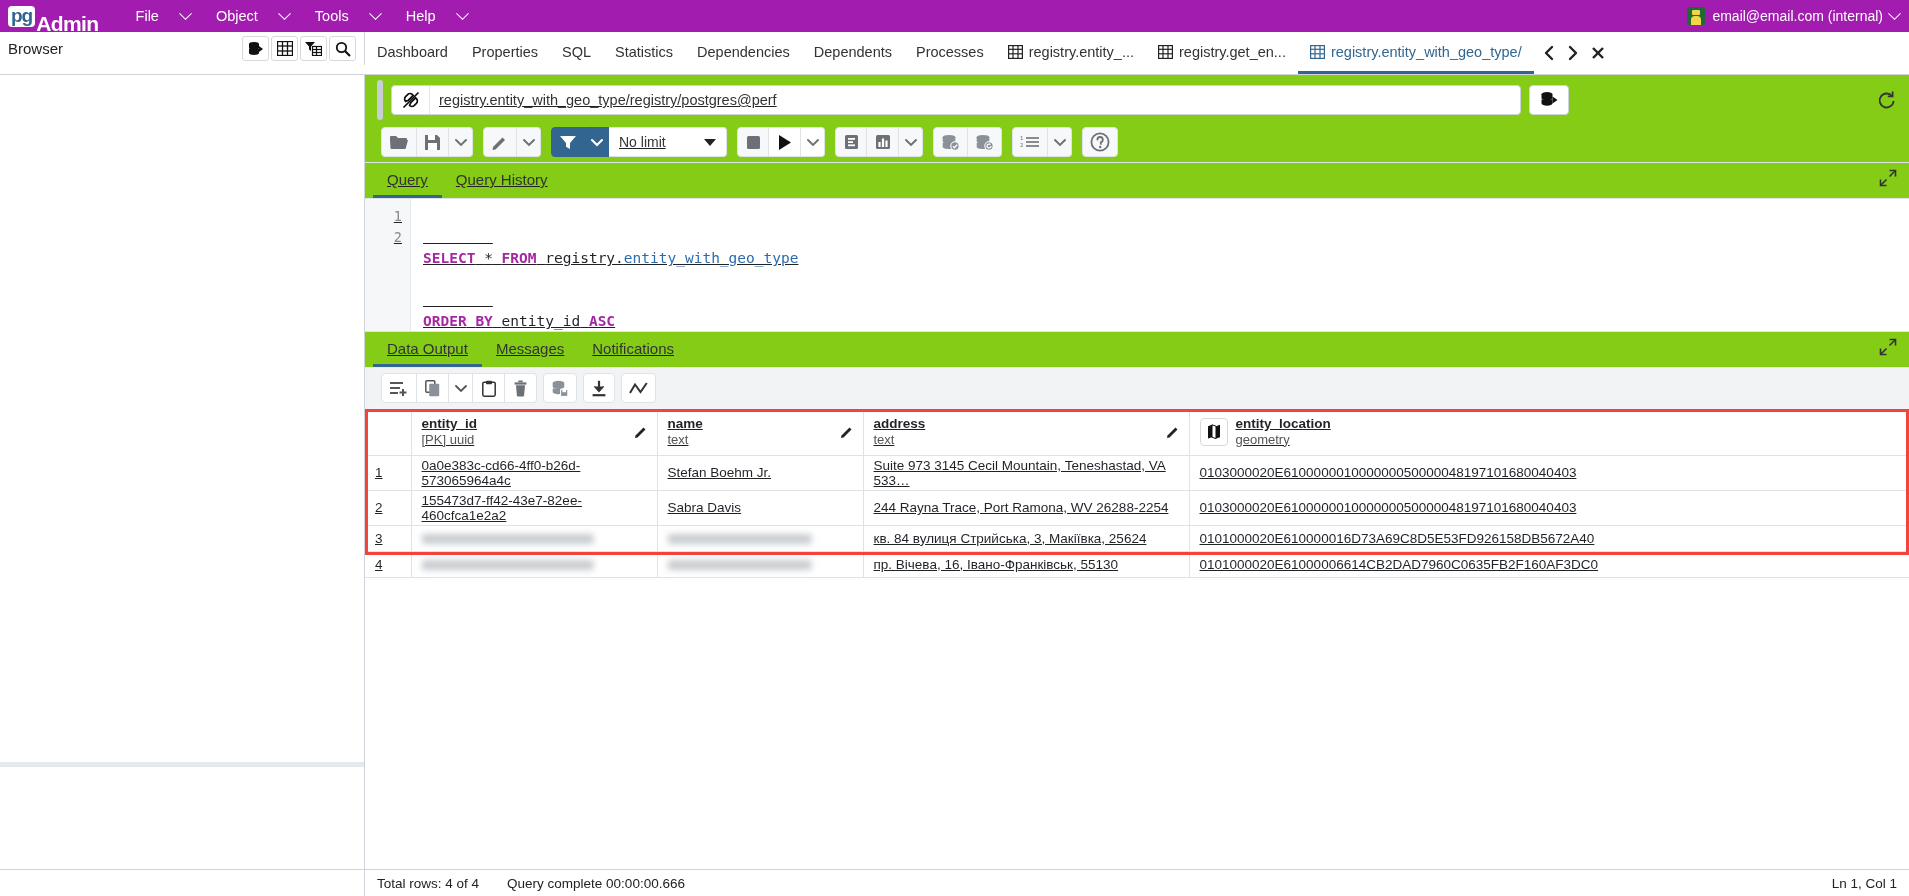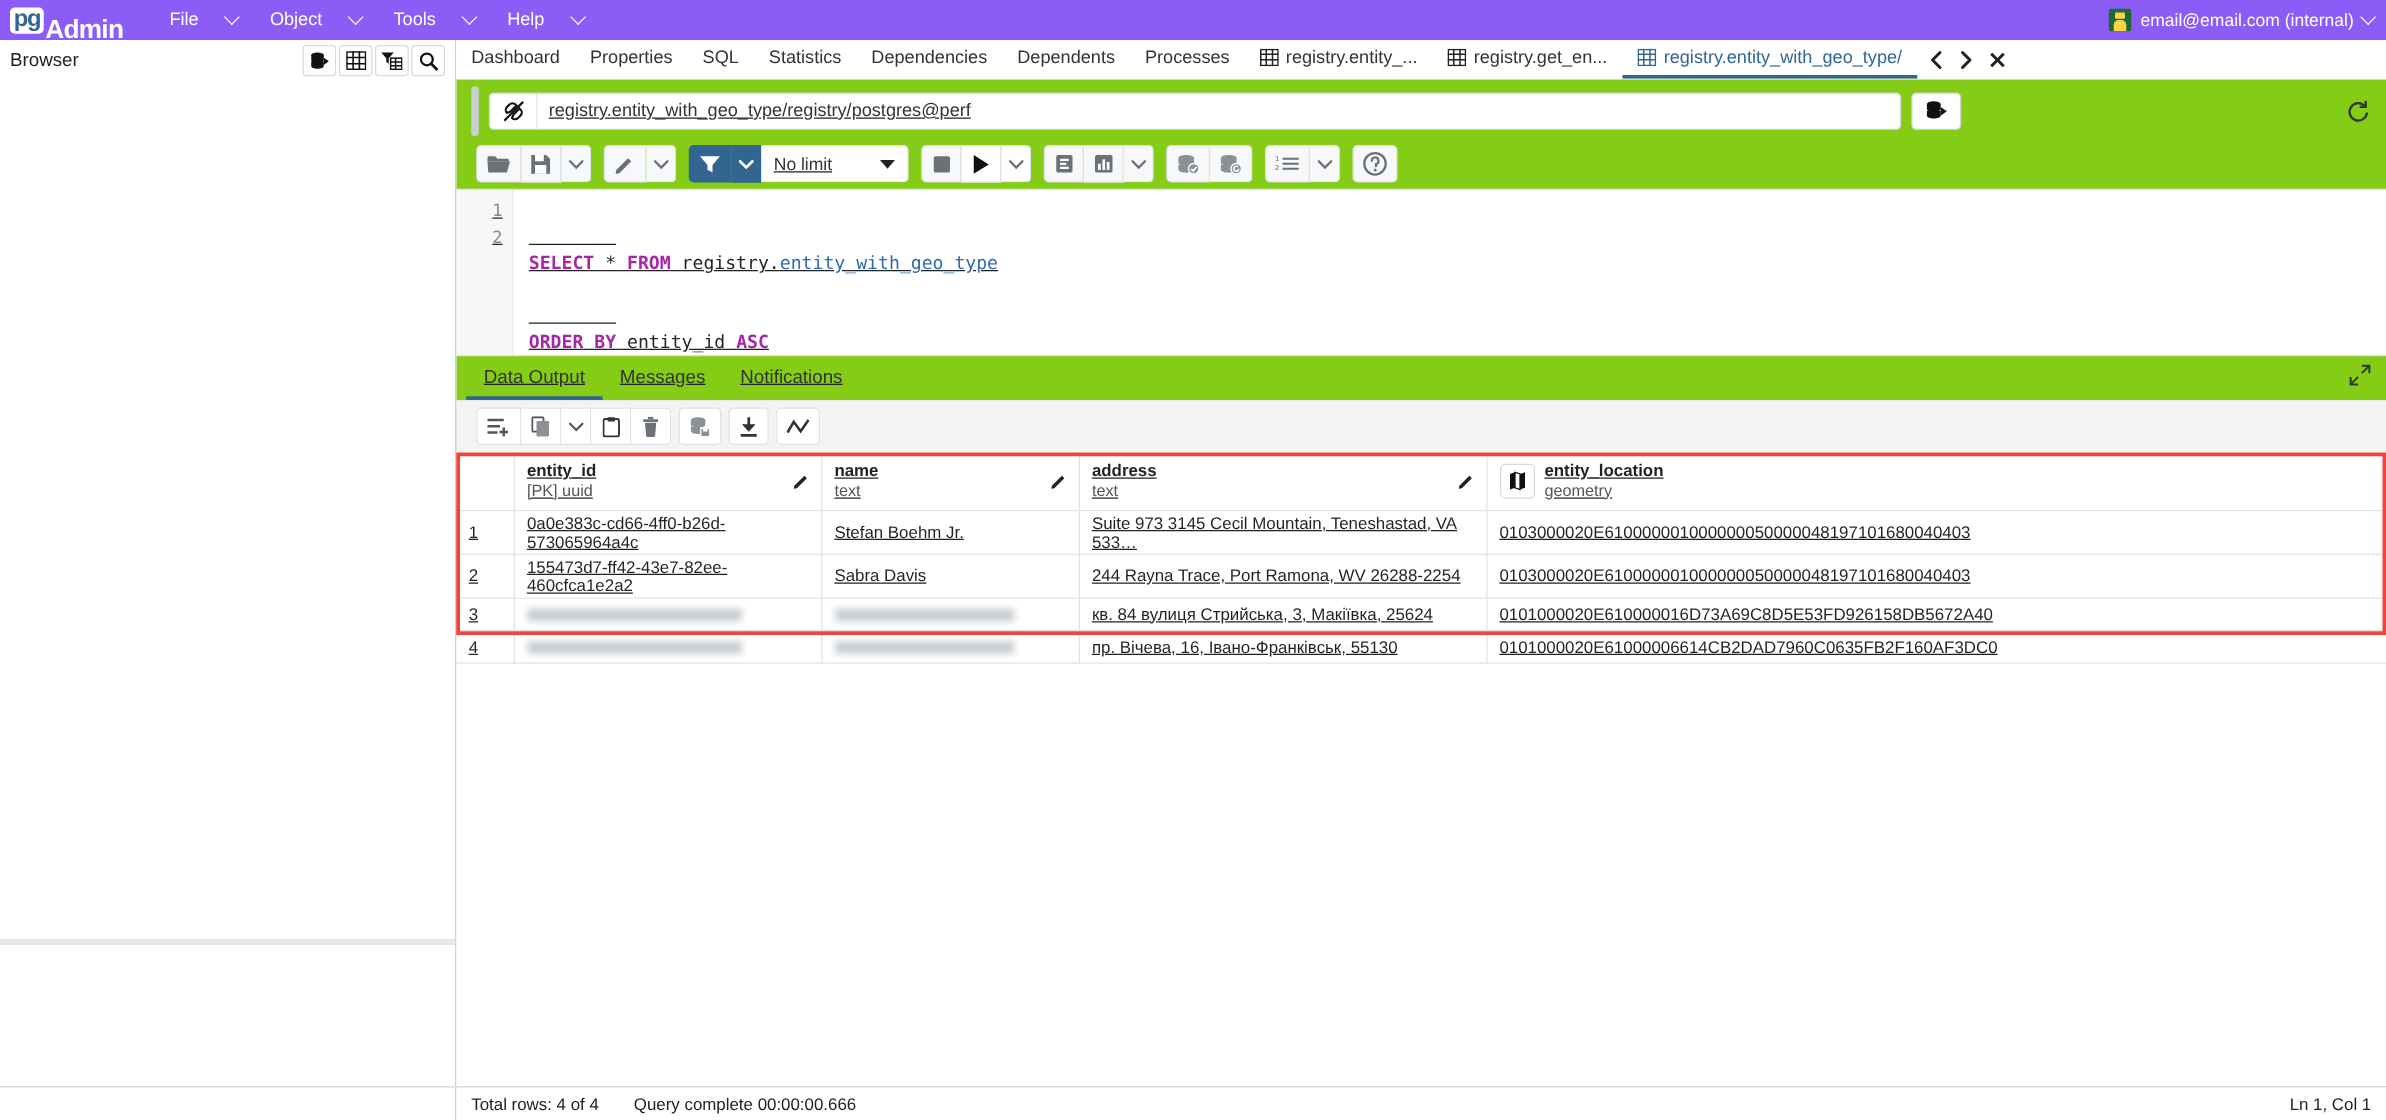--- a/index.html
+++ b/index.html
@@ -8,21 +8,21 @@
     width: 1909px; height: 896px;
     overflow: hidden;
     font-family: "Liberation Sans", sans-serif;
     font-size: 13px;
     color: #222;
     background: #ffffff;
   }
   
   #menubar {
     height: 32px; width: 100%;
-    background: #8b5cf6;
+    background: #a21caf;
     display: flex; align-items: center;
     color: #fff;
     position: relative;
   }
   .brand { display: flex; align-items: center; margin-left: 8px; margin-right: 24px; }
   .brand-pg {
     background: #fff; color: #326690;
     font-weight: bold; font-size: 19px;
     border-radius: 4px;
     padding: 0px 3px 1px 3px;
@@ -61,21 +61,21 @@
   .avatar::before {
     content: ""; position: absolute; left: 5px; top: 3px;
     width: 8px; height: 5px; background: #f5d547; border-radius: 1px;
   }
   .avatar::after {
     content: ""; position: absolute; left: 4px; top: 9px;
     width: 10px; height: 9px; background: #f5d547;
     border-radius: 4px 4px 0 0;
   }
   
-  #secondbar { height: 32px; width: 100%; display: flex; background: #fff; border-bottom: 1px solid #cfd4da; }
+  #secondbar { height: 43px; width: 100%; display: flex; background: #fff; border-bottom: 1px solid #cfd4da; }
   #browser-pane-hdr {
     width: 365px; min-width: 365px; height: 33px;
     display: flex; align-items: center;
     border-right: 1px solid #cfd4da;
     background: #fff;
   }
   #browser-title { font-size: 15px; color: #222; margin-left: 8px; flex: 1; }
   .bicon {
     width: 27px; height: 25px; margin-right: 2px;
     border: 1px solid #d6dade; border-radius: 3px;
@@ -571,20 +571,32 @@
         <div class="tbtn">
           <svg width="20" height="20" viewBox="0 0 20 20">
               <circle cx="10" cy="10" r="8.6" fill="none" stroke="#6b7177" stroke-width="1.8"></circle>
               <path d="M7.4 7.6a2.7 2.7 0 1 1 3.4 2.7v1.6" fill="none" stroke="#6b7177" stroke-width="1.8" stroke-linecap="round"></path>
               <circle cx="10.2" cy="15" r="1.2" fill="#6b7177"></circle>
             </svg>
         </div>
       </div>
     </div>
 
+    <div id="qtabs">
+      <div class="qtab active"><span>Query</span></div>
+      <div class="qtab"><span>Query History</span></div>
+      <span class="expand-ico">
+        <svg width="18" height="18" viewBox="0 0 18 18">
+            <polyline points="10.5,1.5 16.5,1.5 16.5,7.5" fill="none" stroke="#333" stroke-width="1.6"></polyline>
+            <line x1="16.5" y1="1.5" x2="10.5" y2="7.5" stroke="#333" stroke-width="1.6"></line>
+            <polyline points="7.5,16.5 1.5,16.5 1.5,10.5" fill="none" stroke="#333" stroke-width="1.6"></polyline>
+            <line x1="1.5" y1="16.5" x2="7.5" y2="10.5" stroke="#333" stroke-width="1.6"></line>
+          </svg>
+      </span>
+    </div>
 
     <div id="editor">
       <div id="gutter">
         <div>1</div>
         <div>2</div>
       </div>
       <div id="code">
         <div><span class="kw">SELECT</span> <span class="op">*</span> <span class="kw">FROM</span> <span class="id">registry.</span><span class="tbl">entity_with_geo_type</span></div>
         <div><span class="kw">ORDER</span> <span class="kw">BY</span> <span class="id">entity_id</span> <span class="kw">ASC</span></div>
       </div>

